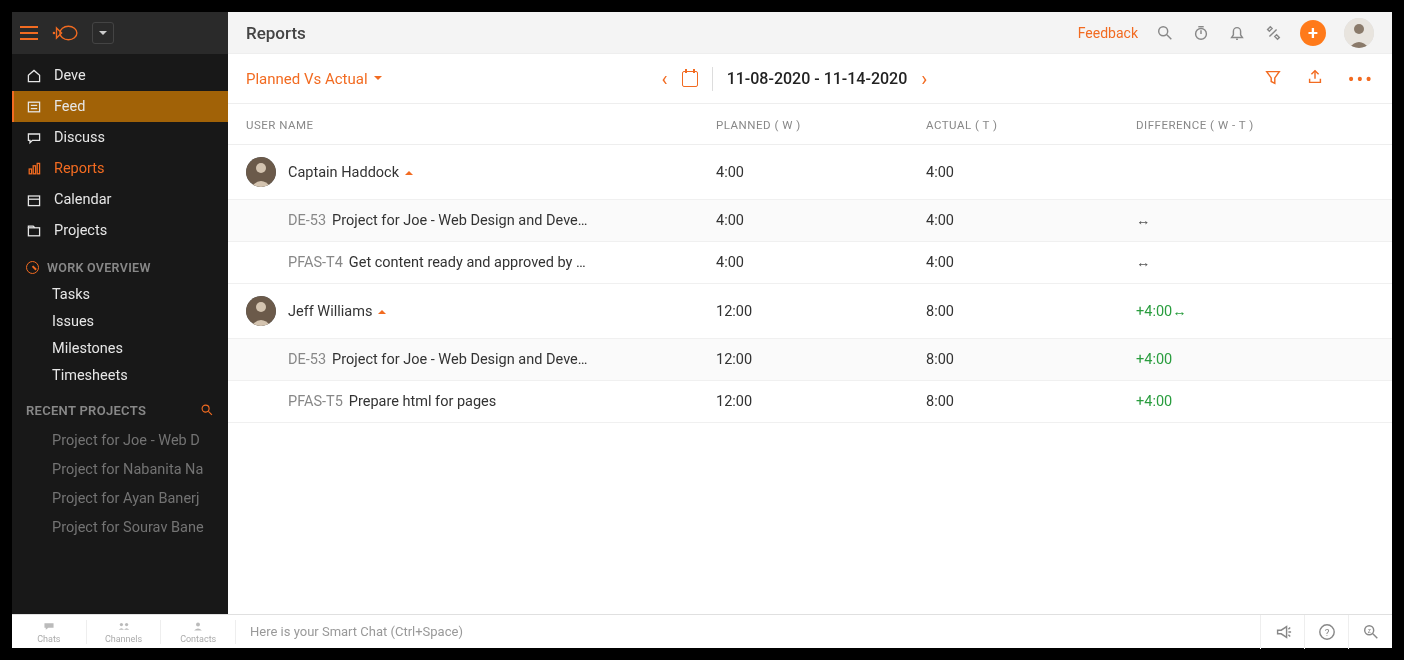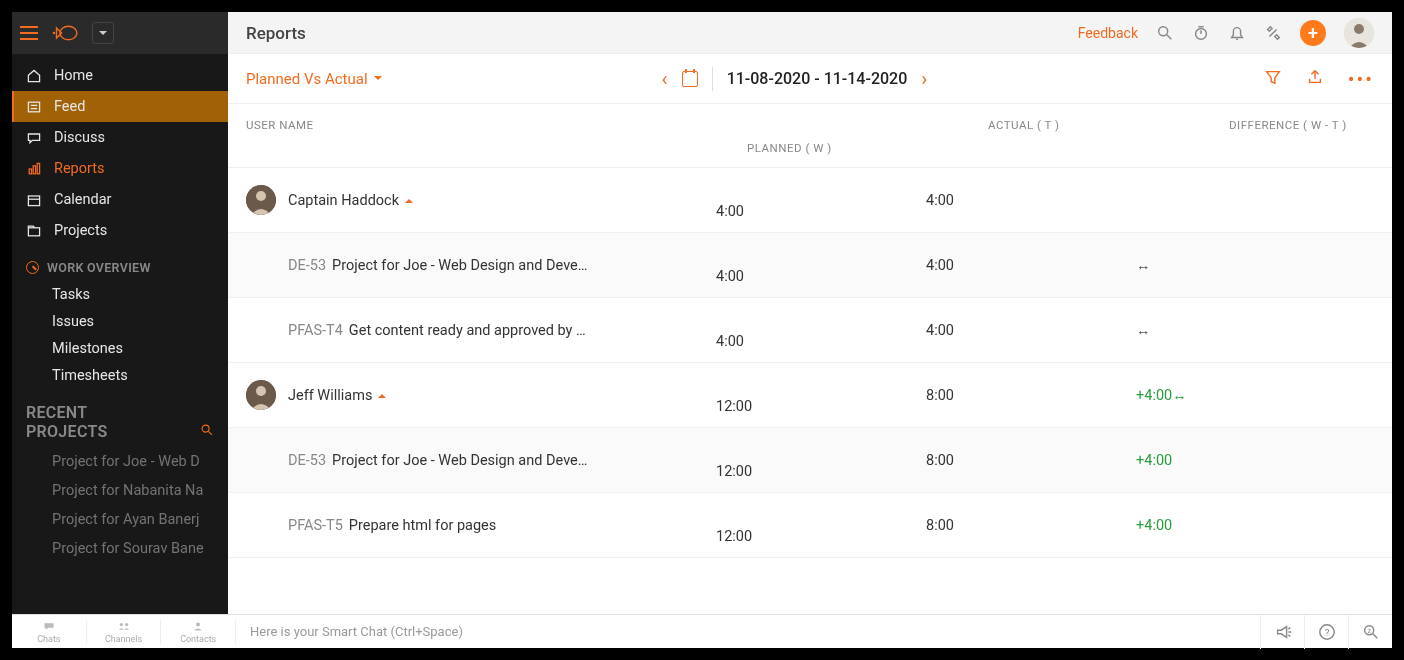--- a/index.html
+++ b/index.html
@@ -17,21 +17,21 @@
   .caret-box::after { content: ""; border: 4px solid transparent; border-top-color: #ccc; margin-top: 3px; }
   .sb-nav { padding-top: 6px; }
   .sb-item { display: flex; align-items: center; gap: 12px; padding: 7px 14px; cursor: pointer; font-size: 14.5px; color: #e6e6e6; }
   .sb-item.active-feed { background: #a16207; border-left: 2px solid #f26b21; padding-left: 12px; }
   .sb-item.active-reports { color: #f26b21; }
   .sb-ico { width: 16px; height: 16px; display: inline-flex; align-items: center; justify-content: center; }
   .sb-section { display: flex; align-items: center; gap: 8px; padding: 14px 14px 6px 14px; color: #888; font-size: 12.5px; font-weight: 600; letter-spacing: .3px; }
   .sb-section .ring { width: 13px; height: 13px; border: 1.5px solid #f26b21; border-radius: 50%; position: relative; }
   .sb-section .ring::after { content:""; position:absolute; width:5px; height:1.5px; background:#f26b21; top:5px; left:5px; transform:rotate(45deg);}
   .sb-sub { padding: 5px 14px 5px 40px; cursor: pointer; color: #e6e6e6; font-size: 14.5px; }
-  .sb-section2 { display: flex; align-items: flex-end; justify-content: space-between; padding: 14px 14px 6px 14px; color: #888; font-size: 16px; font-weight: 600; letter-spacing:.3px;gap:44px;}
+  .sb-section2 { display: flex; align-items: flex-start; justify-content: space-between; padding: 14px 14px 6px 14px; color: #888; font-size: 13px; font-weight: 600; letter-spacing:.3px;gap:44px;}
   .sb-proj { padding: 6px 14px 6px 40px; color: #737373; font-size: 14.5px; white-space: nowrap; overflow: hidden; text-overflow: clip; cursor: pointer; }
   
   .main { flex: 1; display: flex; flex-direction: column; background: #fff; }
   .m-head { height: 42px; background: #f4f4f4; display: flex; align-items: center; padding: 0 18px; justify-content: space-between; border-bottom: 1px solid #eee; }
   .m-title { font-size: 17px; font-weight: 500; color: #444; }
   .m-tools { display: flex; align-items: center; gap: 18px; }
   .feedback { color: #f26b21; font-size: 14px; cursor: pointer; }
   .tool-ico { width: 18px; height: 18px; color: #888; cursor: pointer; display: inline-flex; align-items: center; justify-content: center; }
   .add-btn { width: 26px; height: 26px; background: #ff7a1a; border-radius: 50%; color: #fff; display: flex; align-items: center; justify-content: center; font-size: 18px; font-weight: 600; cursor: pointer; }
   .avatar-top { width: 30px; height: 30px; border-radius: 50%; background: #ddd; overflow: hidden; }
@@ -44,23 +44,23 @@
   .chev.right::before { content: "›"; font-size: 20px; }
   .cal-ico { width: 16px; height: 16px; border: 1.5px solid #f26b21; border-radius: 2px; position: relative; cursor: pointer;}
   .cal-ico::before { content:""; position:absolute; top:-3px; left:2px; width:2px; height:4px; background:#f26b21;}
   .cal-ico::after { content:""; position:absolute; top:-3px; right:2px; width:2px; height:4px; background:#f26b21;}
   .divider-v { width: 1px; height: 24px; background: #ddd; }
   .date-range { font-size: 16px; color: #222; font-weight: 500; }
   .right-tools { margin-left: auto; display: flex; align-items: center; gap: 24px; }
   .funnel, .export, .dots { color: #f26b21; cursor: pointer; }
   
   .tbl { flex: 1; overflow: auto; }
-  .thead { display: flex; padding: 14px 18px 12px 18px; font-size: 11.5px; color: #888; letter-spacing: .5px; border-bottom: 1px solid #eee; gap: 31px; }
+  .thead { display: flex; padding: 14px 18px 12px 18px; font-size: 11.5px; color: #888; letter-spacing: .5px; border-bottom: 1px solid #eee; }
   .c-user { flex: 0 0 470px; }
-  .c-plan { flex: 0 0 210px; margin-top: 23px; }
+  .c-plan { flex: 0 0 210px; }
   .c-act  { flex: 0 0 210px; }
   .c-diff { flex: 1; }
   .row { display: flex; align-items: center; padding: 12px 18px; border-bottom: 1px solid #f0f0f0; font-size: 14.5px; color: #333; }
   .row.shade { background: #fafafa; }
   .user-cell { display: flex; align-items: center; gap: 12px; }
   .av { width: 30px; height: 30px; border-radius: 50%; background: #555; flex-shrink: 0; overflow:hidden;}
   .uname { display: flex; align-items: center; gap: 6px; }
   .uname::after { content:""; border: 4px solid transparent; border-bottom-color: #f26b21; margin-bottom: 2px; }
   .task-cell { padding-left: 42px; display: flex; gap: 6px; white-space: nowrap; overflow: hidden; text-align: center; }
   .task-id { color: #888; }
@@ -101,21 +101,21 @@
           </svg>
         <div class="caret-box"></div>
       </div>
       <div class="sb-nav">
         <div class="sb-item">
           <span class="sb-ico">
               <svg viewBox="0 0 20 20">
                 <path d="M3 9 L10 3 L17 9 V17 H3 Z"></path>
               </svg>
             </span>
-          <span>Home</span>
+          <span>Deve</span>
         </div>
         <div class="sb-item active-feed">
           <span class="sb-ico">
               <svg viewBox="0 0 20 20">
                 <rect x="3" y="4" width="14" height="12"></rect>
                 <line x1="6" y1="8" x2="14" y2="8"></line>
                 <line x1="6" y1="12" x2="14" y2="12"></line>
               </svg>
             </span>
           <span>Feed</span>

